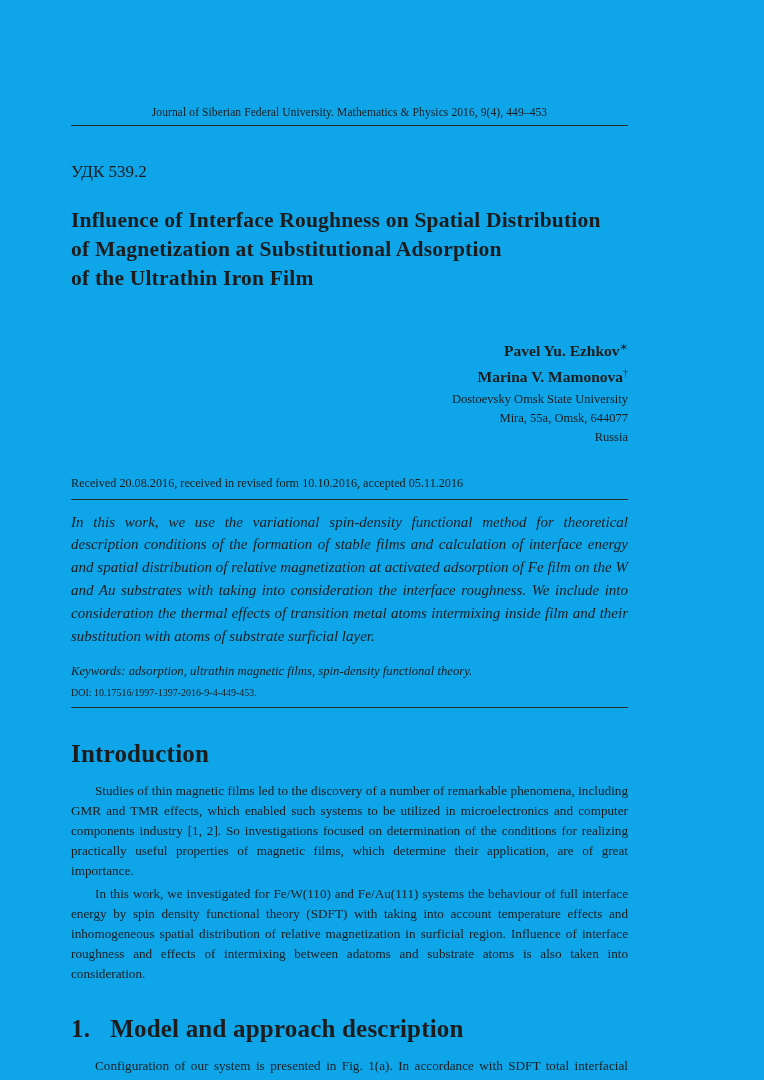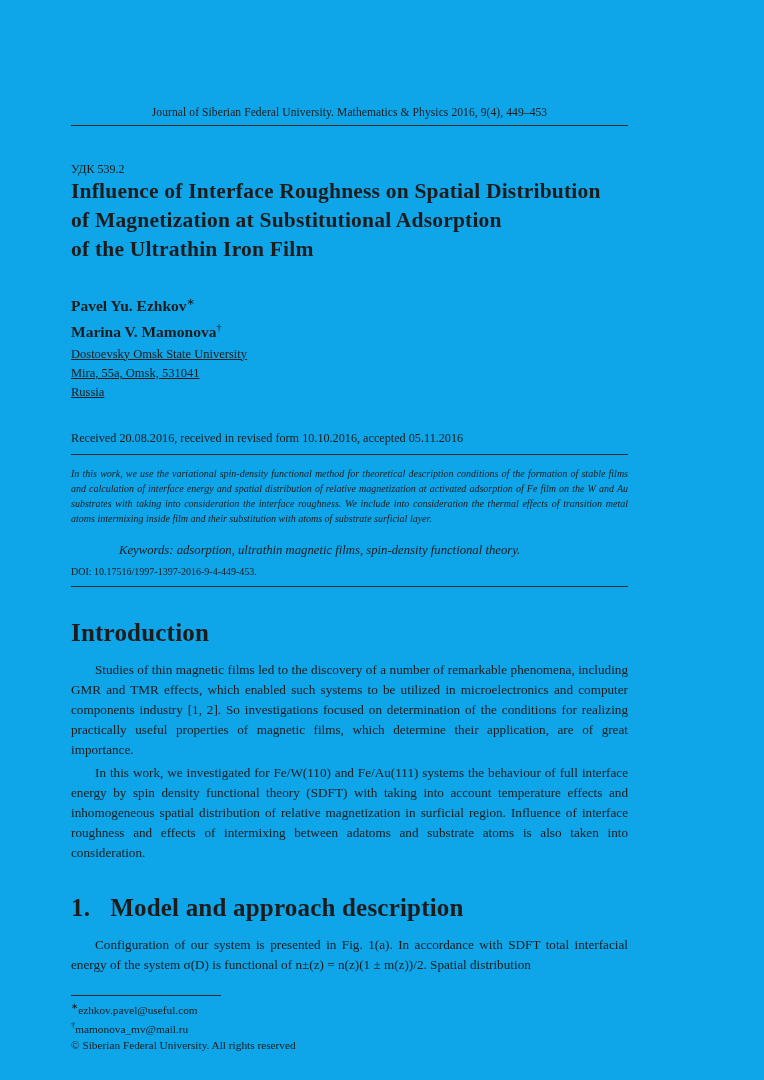--- a/index.html
+++ b/index.html
@@ -14,46 +14,46 @@
     padding: 106px 136px 0 71px;
     position: relative;
   }
   .header-line {
     text-align: center;
     font-size: 11.5px;
     padding-bottom: 7px;
     border-bottom: 1.3px solid #2b2b2b;
     letter-spacing: 0.1px;
   }
-  .udk { margin-top: 36px; font-size: 12px; }
+  .udk { margin-top: 36px; font-size: 17px; }
   .title {
-    margin-top: 0;
+    margin-top: 24px;
     font-size: 21.5px;
     font-weight: bold;
     line-height: 1.34;
     letter-spacing: 0.2px;
   }
-  .authors-block { margin-top: 30px; text-align: left; }
+  .authors-block { margin-top: 46px; text-align: right; }
   .author-name { font-size: 15.5px; font-weight: bold; line-height: 1.65; }
   .author-name sup { font-size: 10px; font-weight: normal; }
-  .affiliation { font-size: 12.5px; line-height: 1.55; text-decoration: underline; }
+  .affiliation { font-size: 12.5px; line-height: 1.55; }
   .received {
     margin-top: 28px;
     font-size: 12.2px;
     padding-bottom: 8px;
     border-bottom: 1.1px solid #2b2b2b;
   }
   .abstract {
     margin-top: 11px;
     font-style: italic;
-    font-size: 10px;
+    font-size: 15px;
     line-height: 1.52;
     text-align: justify;
   }
-  .keywords { margin-top: 17px; font-style: italic; font-size: 12.7px; margin-left: 48px; }
+  .keywords { margin-top: 17px; font-style: italic; font-size: 12.7px; }
   .doi { margin-top: 8px; font-size: 10px; }
   .bottom-rule { margin-top: 9px; border-bottom: 1.1px solid #2b2b2b; }
   .section-heading {
     margin-top: 32px;
     font-size: 25px;
     font-weight: bold;
     letter-spacing: 0.2px;
   }
   .section-heading .sec-num { margin-right: 20px; }
   .body-par {
@@ -83,21 +83,21 @@
     <div>Influence of Interface Roughness on Spatial Distribution</div>
     <div>of Magnetization at Substitutional Adsorption</div>
     <div>of the Ultrathin Iron Film</div>
   </div>
 
   <div class="authors-block">
     <div class="author-name"><span>Pavel Yu. Ezhkov</span><sup>∗</sup></div>
     <div class="author-name"><span>Marina V. Mamonova</span><sup>†</sup></div>
     <div class="affiliation">
       <div>Dostoevsky Omsk State University</div>
-      <div>Mira, 55a, Omsk, 531041</div>
+      <div>Mira, 55a, Omsk, 644077</div>
       <div>Russia</div>
     </div>
   </div>
 
   <div class="received">Received 20.08.2016, received in revised form 10.10.2016, accepted 05.11.2016</div>
 
   <div class="abstract">In this work, we use the variational spin-density functional method for theoretical description conditions of the formation of stable films and calculation of interface energy and spatial distribution of relative magnetization at activated adsorption of Fe film on the W and Au substrates with taking into consideration the interface roughness. We include into consideration the thermal effects of transition metal atoms intermixing inside film and their substitution with atoms of substrate surficial layer.</div>
 
   <div class="keywords">Keywords: adsorption, ultrathin magnetic films, spin-density functional theory.</div>
   <div class="doi">DOI: 10.17516/1997-1397-2016-9-4-449-453.</div>

